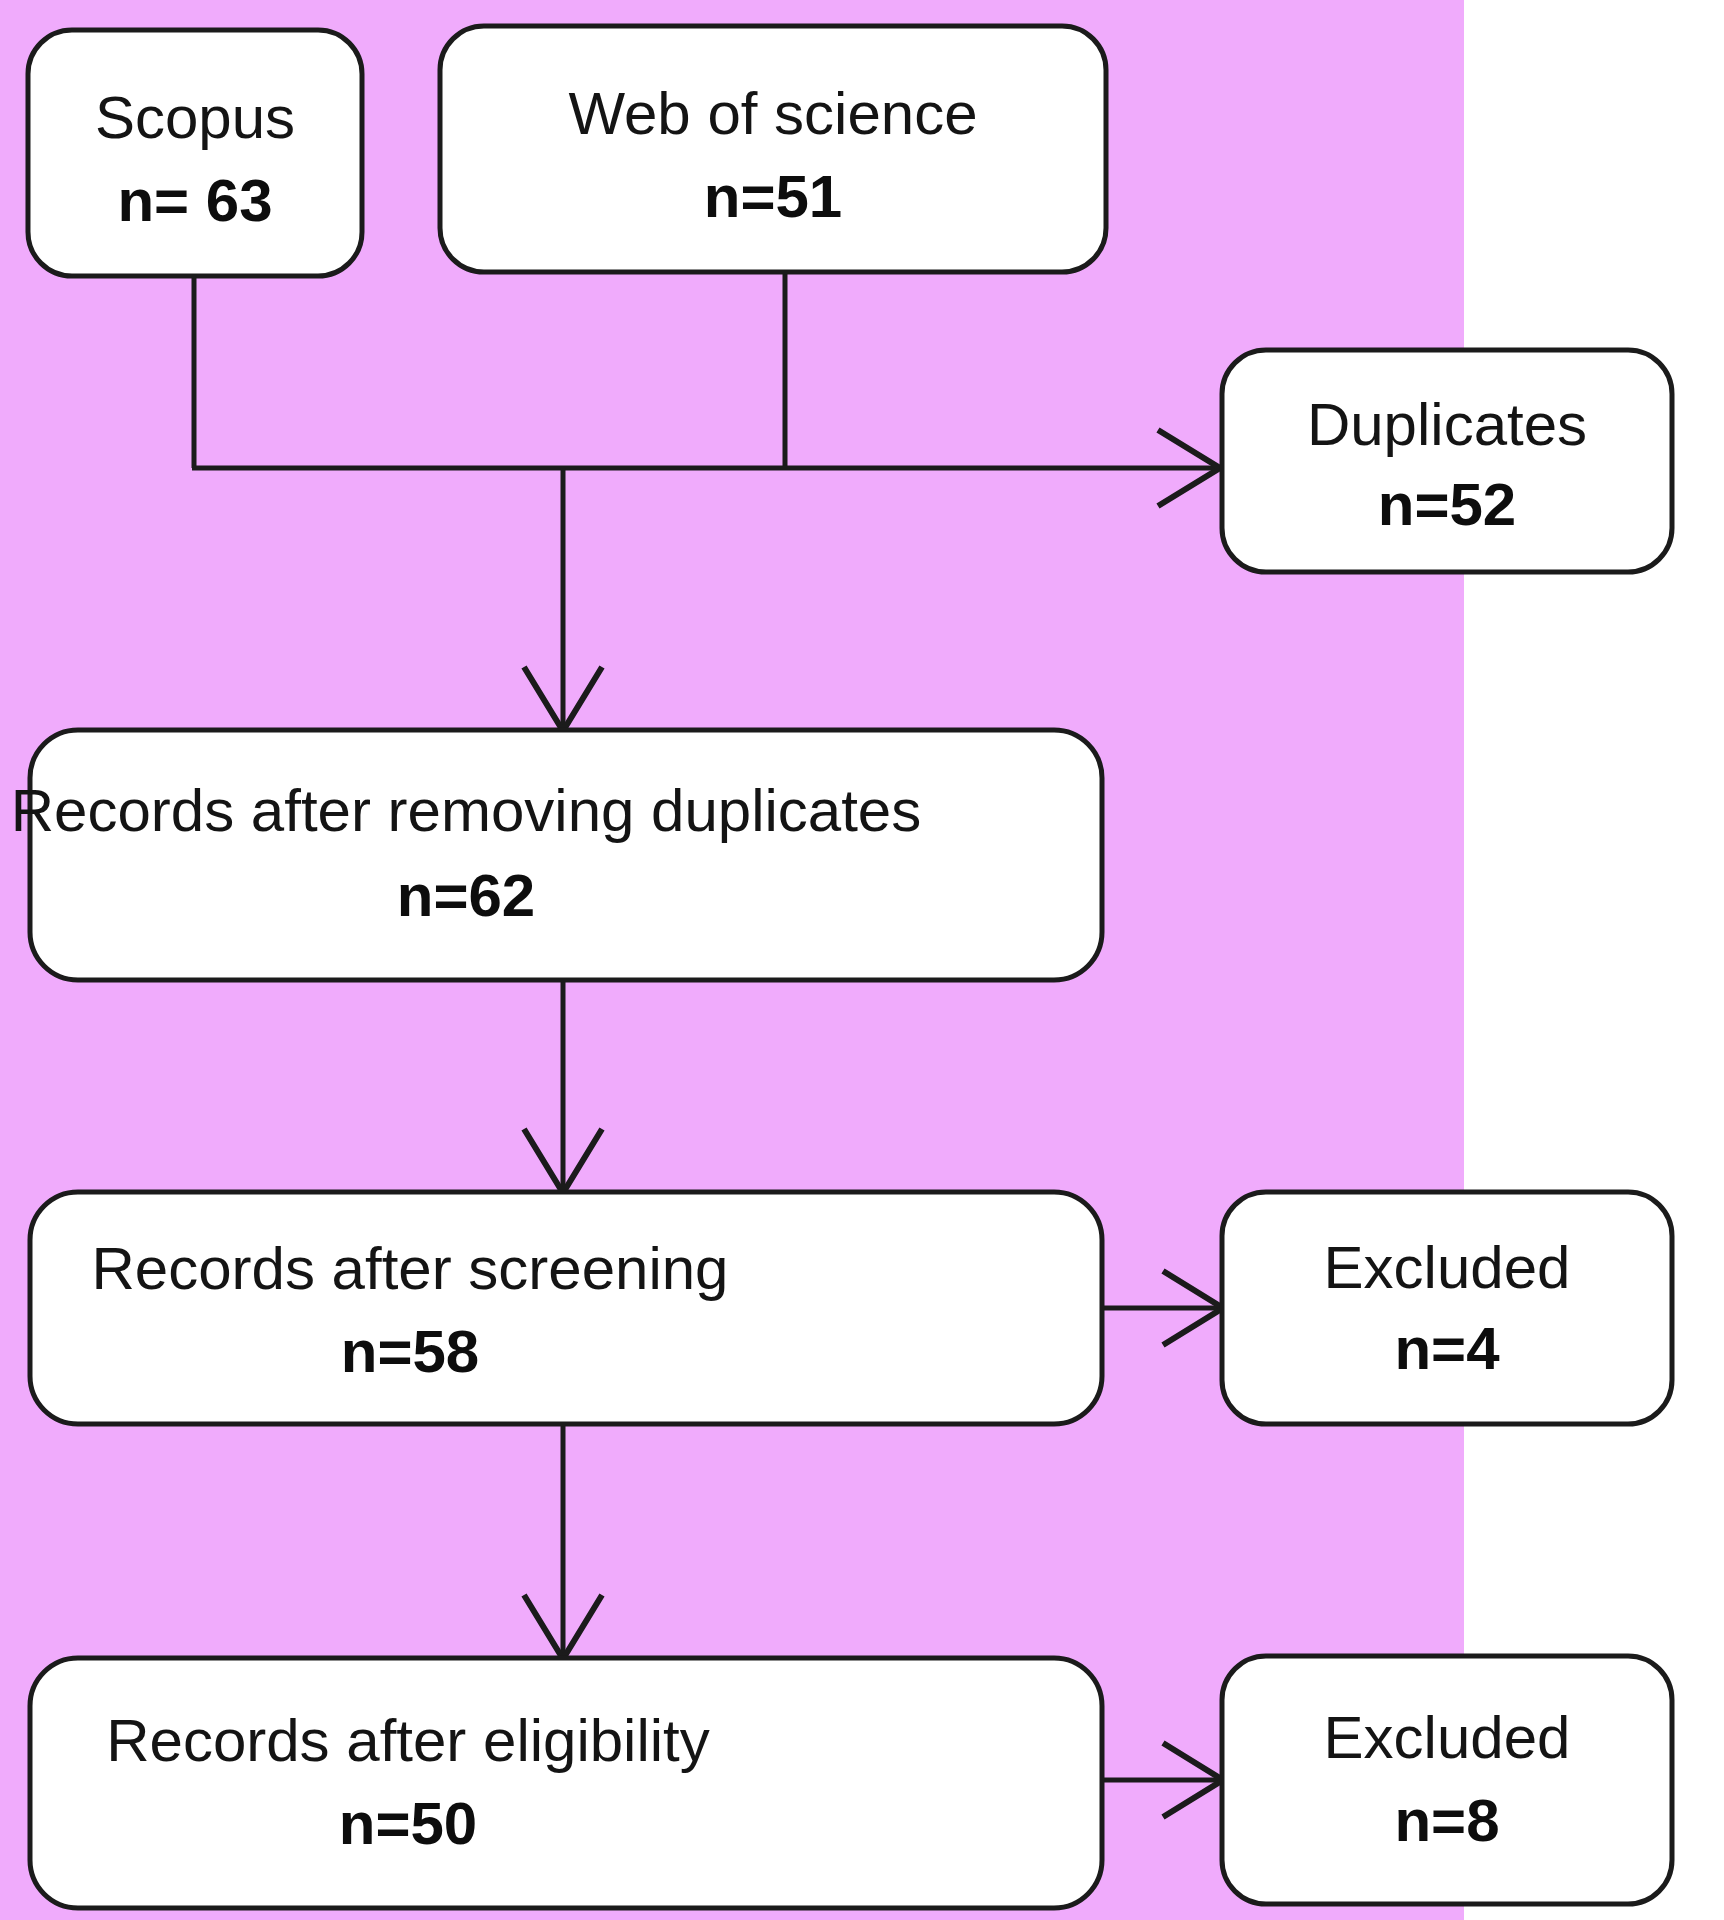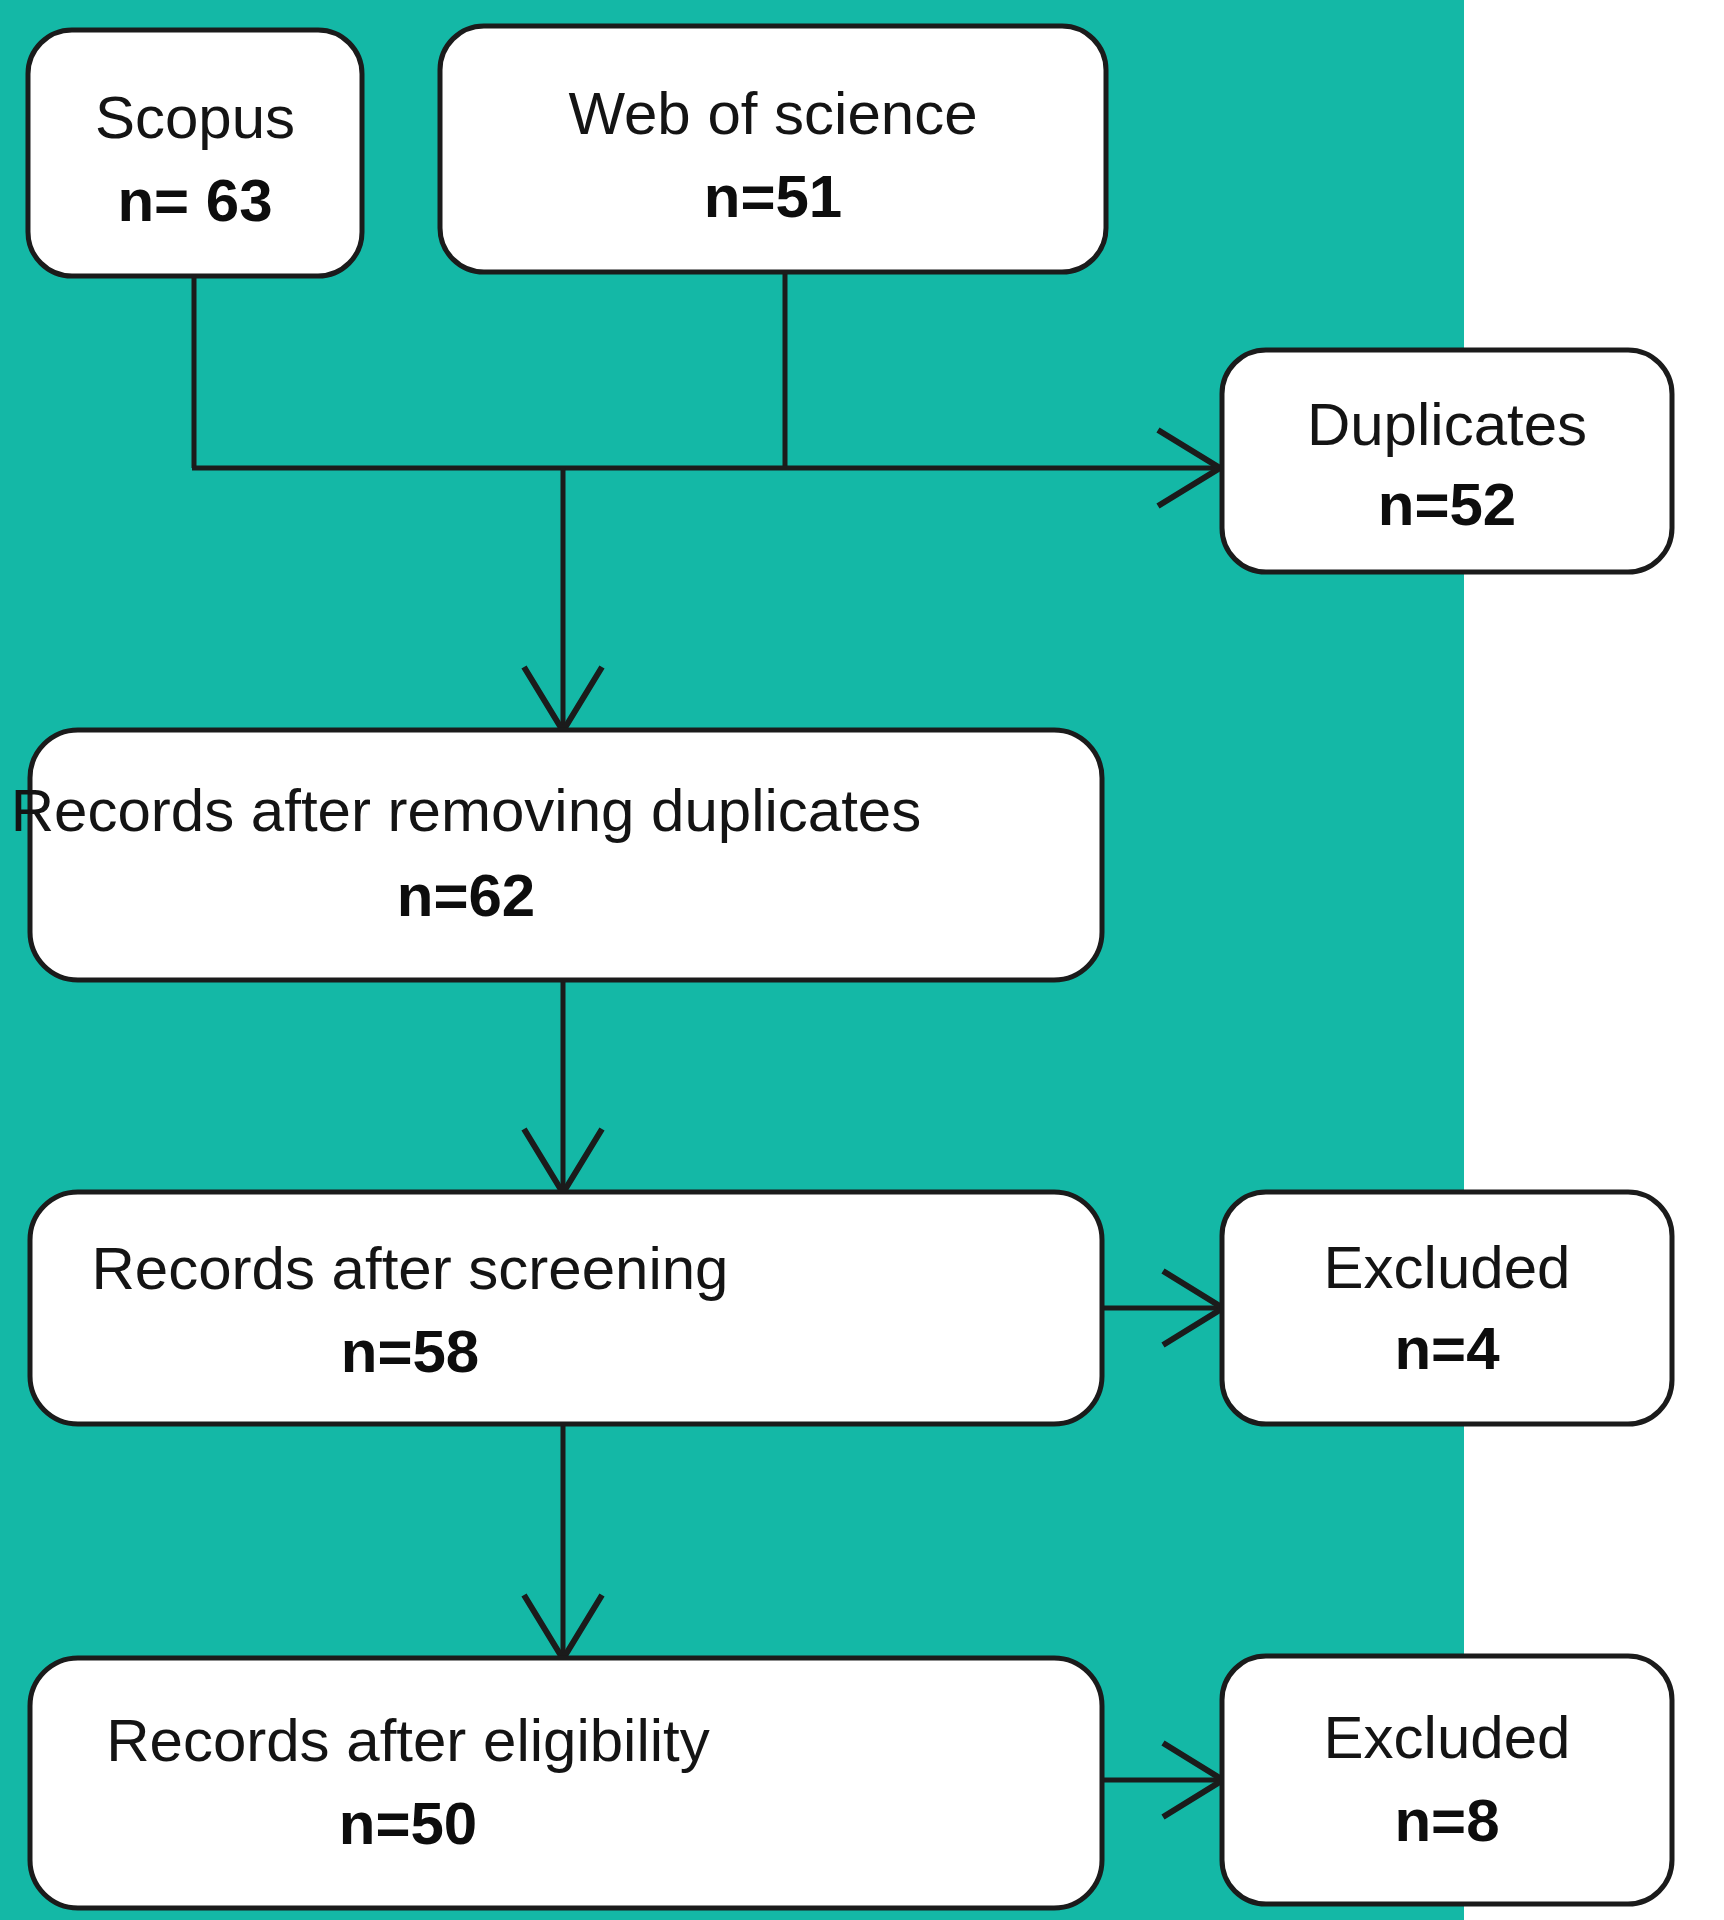--- a/index.html
+++ b/index.html
@@ -10,21 +10,21 @@
   body {
     width: 1724px;
     height: 1920px;
     font-family: "Liberation Sans", sans-serif;
     overflow: hidden;
   }
   #flowchart-root {
     position: relative;
     width: 1464px;
     height: 1920px;
-    background: #14b8a6;
+    background: #f0abfc;
   }
   svg.flow-svg {
     position: absolute;
     top: 0;
     left: 0;
     width: 1724px;
     height: 1920px;
     display: block;
   }
   .node-box {

